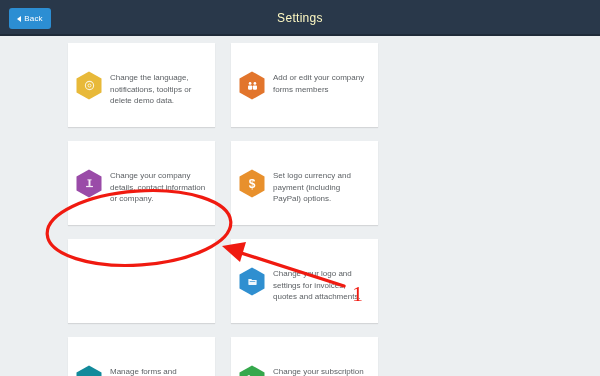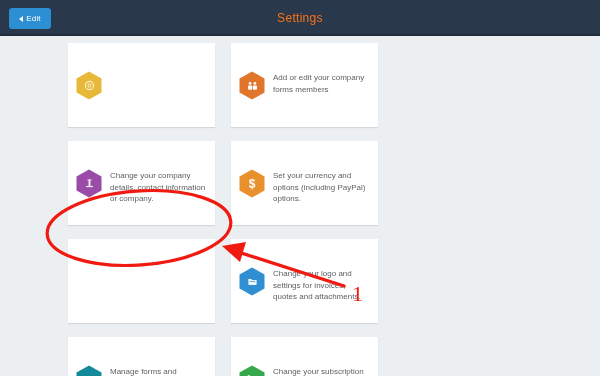--- a/index.html
+++ b/index.html
@@ -29,21 +29,21 @@
   .back-btn .arrow{
     width:0;height:0;
     border-top:3px solid transparent;border-bottom:3px solid transparent;
     border-right:4px solid #ffffff;
     display:inline-block;
   }
   .back-btn .lbl{color:#ffffff;font-size:8px;letter-spacing:.2px;}
   .page-title{
     position:absolute;left:0;top:0;width:600px;height:36px;
     display:flex;align-items:center;justify-content:center;
-    color:#f97316;font-size:12px;letter-spacing:.3px;
+    color:#fef9c3;font-size:12px;letter-spacing:.3px;
   }
 
   
   .content{
     position:absolute;left:0;top:38px;width:600px;height:338px;
     background:#eceff1;
   }
   .grid{
     position:absolute;left:68px;top:5px;
     width:472px;
@@ -110,41 +110,42 @@
 </style>
 </head>
 <body>
 
 <div class="app">
 
   <div class="topbar">
     <div class="page-title">Settings</div>
     <div class="back-btn">
       <span class="arrow"></span>
-      <span class="lbl">Edit</span>
+      <span class="lbl">Back</span>
     </div>
   </div>
 
   <div class="content">
     <div class="grid">
 
       <div class="card">
         <div class="card-head">GENERAL SETTINGS</div>
         <div class="card-body">
           <div class="hex">
             <svg viewBox="0 0 26 29">
                 <polygon points="13,0.5 25.5,7.5 25.5,21.5 13,28.5 0.5,21.5 0.5,7.5" fill="#e8b939"></polygon>
               </svg>
             <span class="glyph">
               <svg viewBox="0 0 16 16">
                   <circle cx="8" cy="8" r="6" fill="none" stroke="#ffffff" stroke-opacity=".8" stroke-width="1.6"></circle>
                   <circle cx="8" cy="8" r="2.2" fill="none" stroke="#ffffff" stroke-opacity=".8" stroke-width="1.4"></circle>
                 </svg>
             </span>
           </div>
+          <div class="card-desc">Change the language, notifications, tooltips or delete demo data.</div>
         </div>
       </div>
 
       <div class="card">
         <div class="card-head">MANAGE TEAM</div>
         <div class="card-body">
           <div class="hex">
             <svg viewBox="0 0 26 29">
                 <polygon points="13,0.5 25.5,7.5 25.5,21.5 13,28.5 0.5,21.5 0.5,7.5" fill="#e2752c"></polygon>
               </svg>
@@ -182,21 +183,21 @@
 
       <div class="card">
         <div class="card-head">CURRENCY &amp; PAYMENTS</div>
         <div class="card-body">
           <div class="hex">
             <svg viewBox="0 0 26 29">
                 <polygon points="13,0.5 25.5,7.5 25.5,21.5 13,28.5 0.5,21.5 0.5,7.5" fill="#e8902c"></polygon>
               </svg>
             <span class="glyph" style="font-size:12px;font-weight:bold;color:#fff;">$</span>
           </div>
-          <div class="card-desc">Set your currency and options (including PayPal) options.</div>
+          <div class="card-desc">Set logo currency and payment (including PayPal) options.</div>
         </div>
       </div>
 
       <div class="card">
         <div class="card-head">TAX AND ACCOUNTING</div>
       </div>
 
       <div class="card">
         <div class="card-head">DOCUMENT &amp; LOGO SETTINGS</div>
         <div class="card-body">

